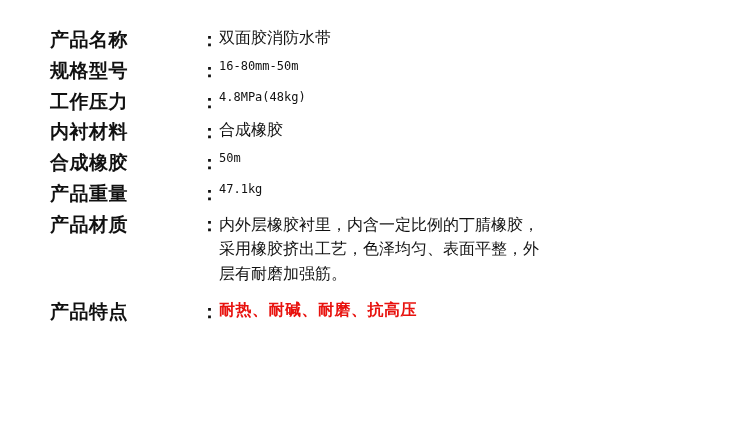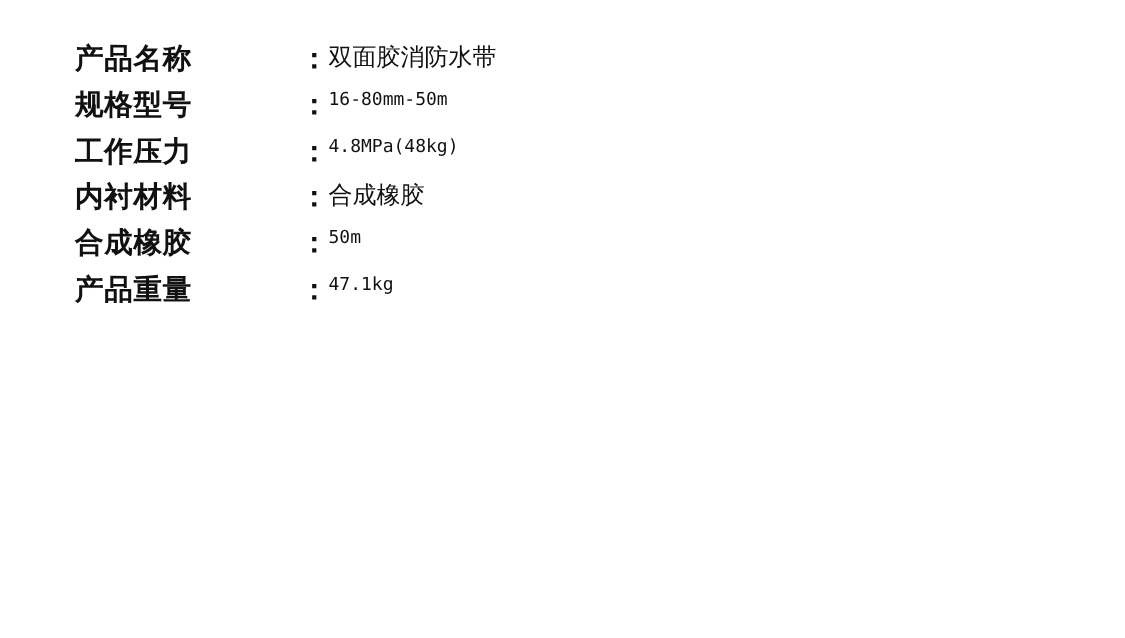--- a/index.html
+++ b/index.html
@@ -130,19 +130,33 @@
         <td class="colon-cell">：</td>
         <td class="value-cell">50m</td>
       </tr>
 
       <tr class="spec-row">
         <td class="label-cell">产品重量</td>
         <td class="colon-cell">：</td>
         <td class="value-cell">47.1kg</td>
       </tr>
 
+      <tr class="spec-row">
+        <td class="label-cell">产品材质</td>
+        <td class="colon-cell">：</td>
+        <td class="value-cell cjk multiline">
+          <span class="vline">内外层橡胶衬里，内含一定比例的丁腈橡胶，</span>
+          <span class="vline">采用橡胶挤出工艺，色泽均匀、表面平整，外</span>
+          <span class="vline">层有耐磨加强筋。</span>
+        </td>
+      </tr>
 
+      <tr class="spec-row feature-row">
+        <td class="label-cell feature-label">产品特点</td>
+        <td class="colon-cell">：</td>
+        <td class="value-cell cjk feature-value">耐热、耐碱、耐磨、抗高压</td>
+      </tr>
 
     </tbody>
   </table>
 
 
 </div>
 
 </body></html>

